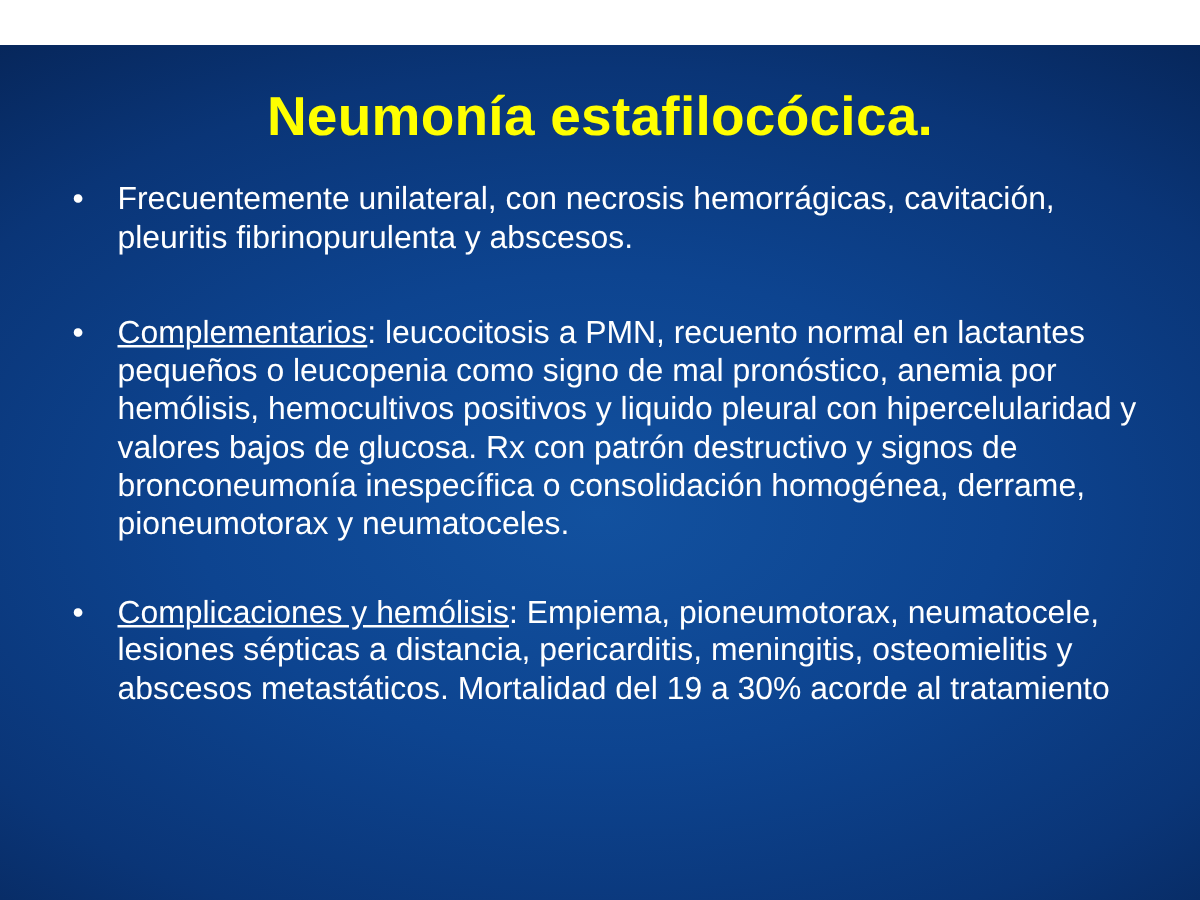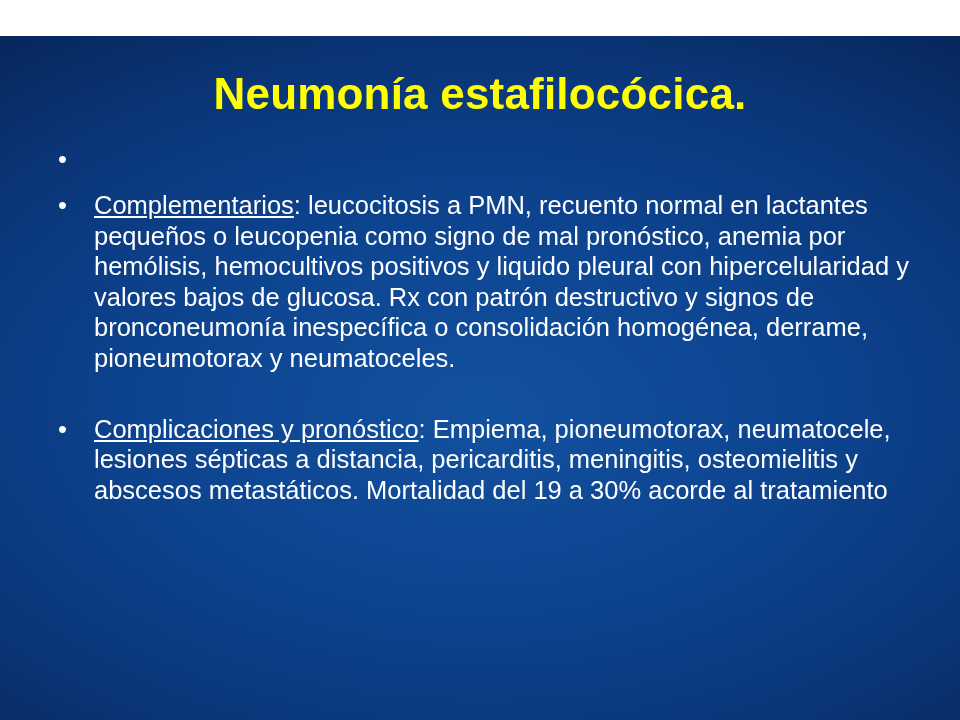--- a/index.html
+++ b/index.html
@@ -66,30 +66,31 @@
 <body>
 
 <div class="slide">
 
   <div class="slide-title">Neumonía estafilocócica.</div>
 
   <div class="bullets">
 
     <div class="bullet bullet-1">
       <span class="dot">•</span>
+      <span class="txt">Frecuentemente unilateral, con necrosis hemorrágicas, cavitación, pleuritis fibrinopurulenta y abscesos.</span>
     </div>
 
     <div class="spacer-a"></div>
 
     <div class="bullet bullet-2">
       <span class="dot">•</span>
       <span class="underline">Complementarios</span><span class="txt">: leucocitosis a PMN, recuento normal en lactantes pequeños o leucopenia como signo de mal pronóstico, anemia por hemólisis, hemocultivos positivos y liquido pleural con hipercelularidad y valores bajos de glucosa. Rx con patrón destructivo y signos de bronconeumonía inespecífica o consolidación homogénea, derrame, pioneumotorax y neumatoceles.</span>
     </div>
 
     <div class="spacer-b"></div>
 
     <div class="bullet bullet-3">
       <span class="dot">•</span>
-      <span class="underline">Complicaciones y pronóstico</span><span class="txt">: Empiema, pioneumotorax, neumatocele, lesiones sépticas a distancia, pericarditis, meningitis, osteomielitis y abscesos metastáticos. Mortalidad  del 19 a 30% acorde al tratamiento</span>
+      <span class="underline">Complicaciones y hemólisis</span><span class="txt">: Empiema, pioneumotorax, neumatocele, lesiones sépticas a distancia, pericarditis, meningitis, osteomielitis y abscesos metastáticos. Mortalidad  del 19 a 30% acorde al tratamiento</span>
     </div>
 
   </div>
 </div>
 
 </body></html>

